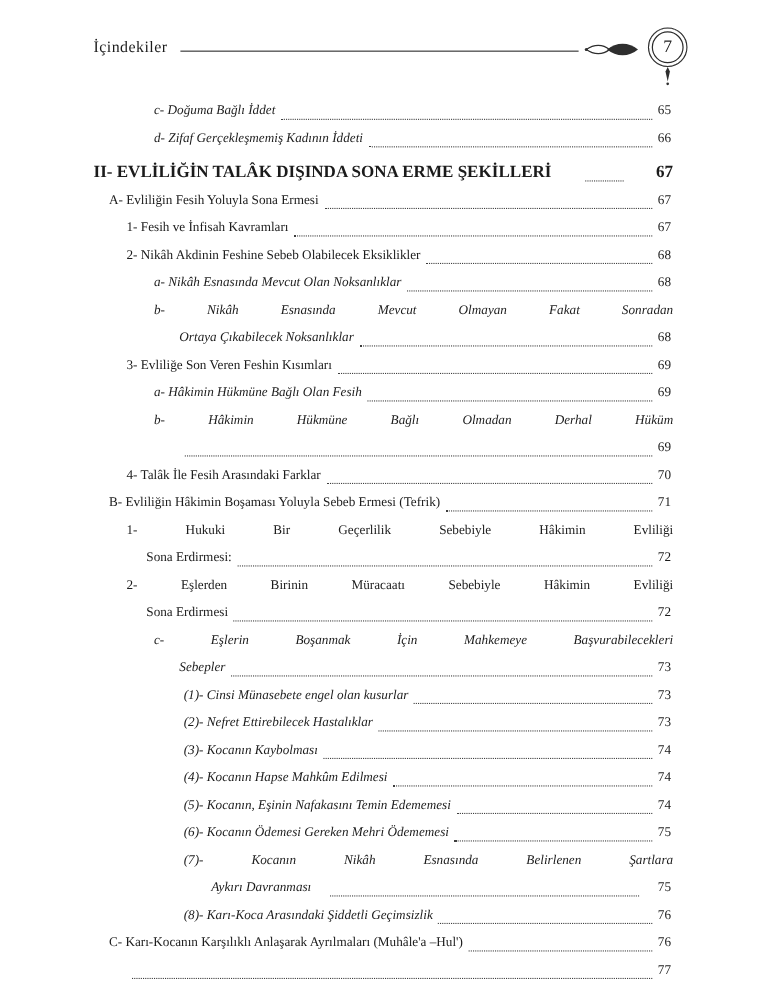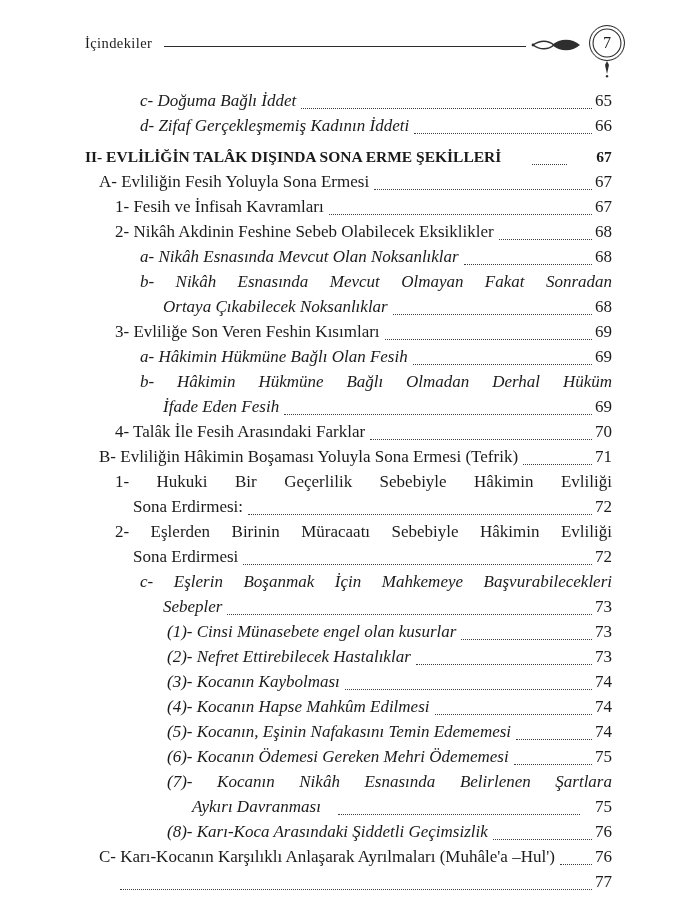--- a/index.html
+++ b/index.html
@@ -22,21 +22,21 @@
     width:36px; height:36px; border-radius:50%;
     border:1.4px solid #2c2c2c;
     box-shadow: inset 0 0 0 2.5px #ffffff, inset 0 0 0 3.6px #2c2c2c;
     display:flex; align-items:center; justify-content:center;
     font-size:16px; color:#1b1b1b;
   }
   .hang { position:absolute; top:41px; left:50%; transform:translateX(-50%); line-height:0; }
 
   
   .toc { margin-top:22px; }
-  .row { display:flex; align-items:baseline; line-height:25px; font-size:17px; }
+  .row { display:flex; align-items:baseline; line-height:25px; font-size:12px; }
   .txt { white-space:nowrap; }
   .dots { flex:1 1 auto; min-width:8px; border-bottom:1.6px dotted #3d3d3d; margin:0 3px 4px 5px; align-self:flex-end; }
   .pg { white-space:nowrap; font-style:normal; text-align:center; min-width:16px; }
 
   .it   { font-style:italic; }
   .bold { font-weight:bold; font-size:15.5px; }
   .sec  { margin-top:6px; }
 
   .lv0 { margin-left:0;gap:26px; }
   .lv1 { margin-left:14px; }
@@ -143,33 +143,32 @@
       <span class="txt">a- Hâkimin Hükmüne Bağlı Olan Fesih</span>
       <span class="dots"></span>
       <span class="pg">69</span>
     </div>
 
     <div class="row lv3 it nopage">
       <span class="txt">b- Hâkimin Hükmüne Bağlı Olmadan Derhal Hüküm</span>
     </div>
 
     <div class="row c3 it">
-      <span class="txt">İfade Eden Fesih</span>
       <span class="dots"></span>
       <span class="pg">69</span>
     </div>
 
     <div class="row lv2">
       <span class="txt">4- Talâk İle Fesih Arasındaki Farklar</span>
       <span class="dots"></span>
       <span class="pg">70</span>
     </div>
 
     <div class="row lv1">
-      <span class="txt">B- Evliliğin Hâkimin Boşaması Yoluyla Sona Ermesi (Tefrik)</span>
+      <span class="txt">B- Evliliğin Hâkimin Boşaması Yoluyla Sebeb Ermesi (Tefrik)</span>
       <span class="dots"></span>
       <span class="pg">71</span>
     </div>
 
     <div class="row lv2 nopage">
       <span class="txt">1- Hukuki Bir Geçerlilik Sebebiyle Hâkimin Evliliği</span>
     </div>
 
     <div class="row c2">
       <span class="txt">Sona Erdirmesi:</span>

